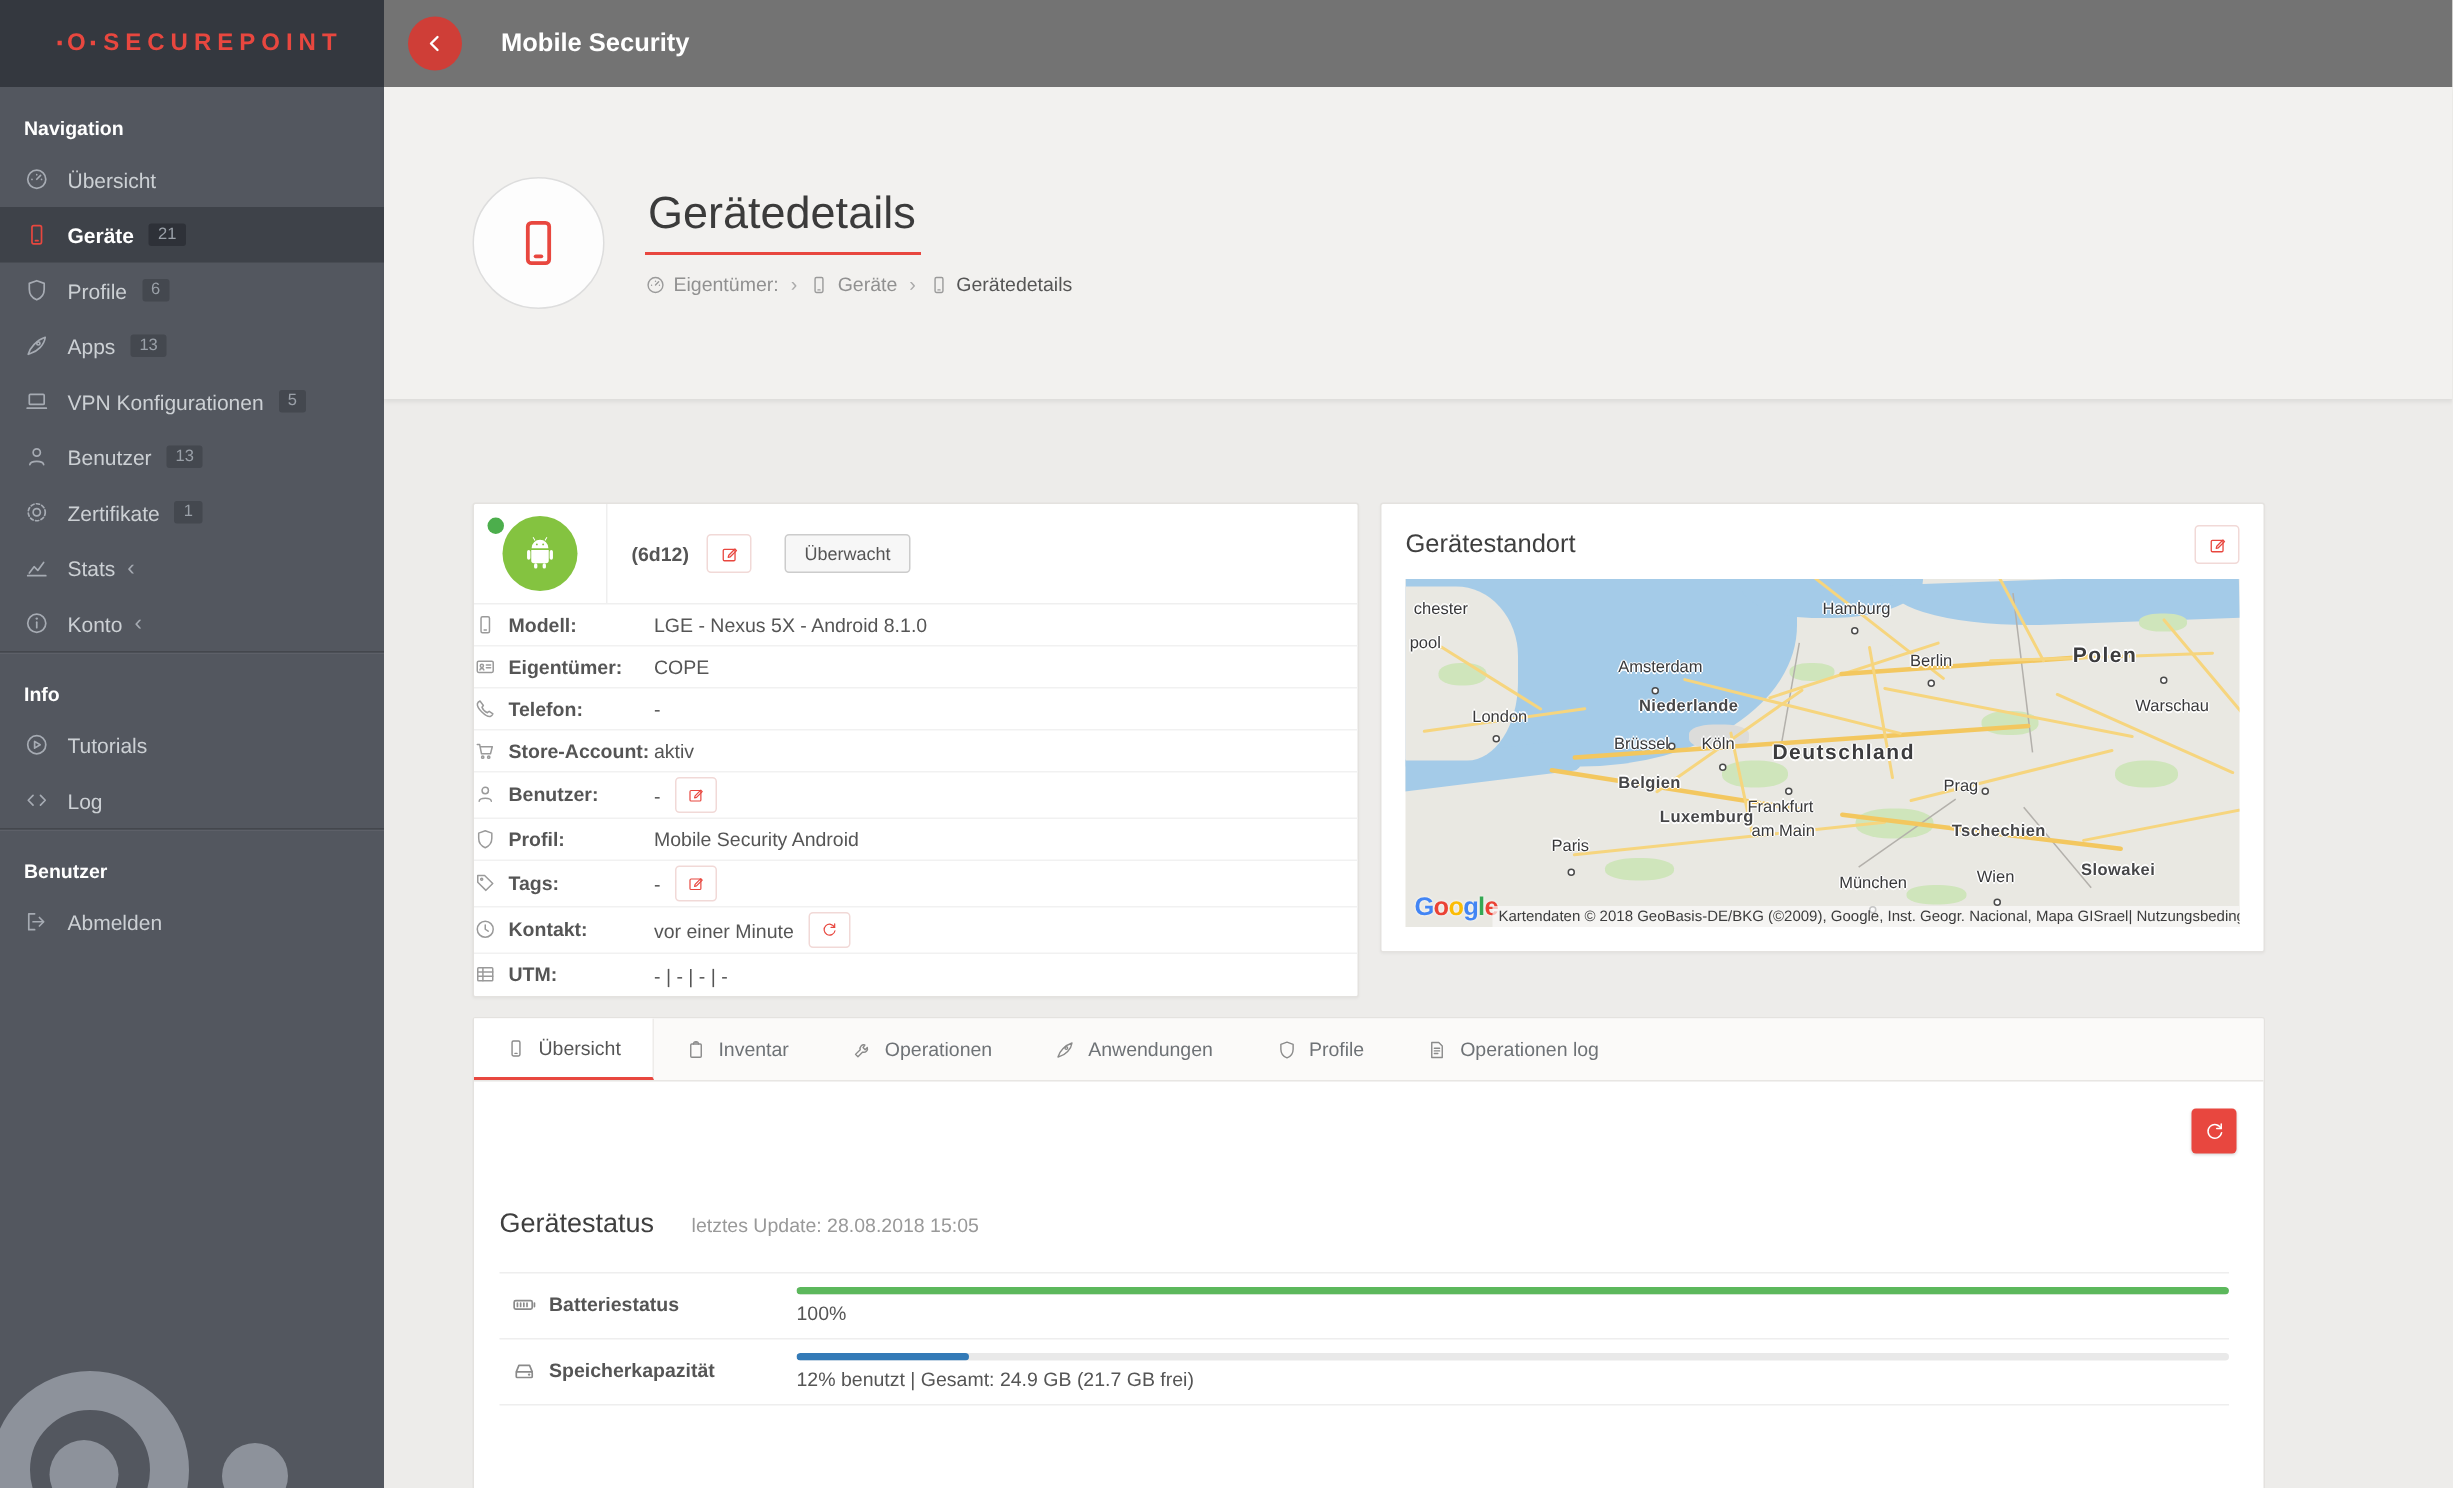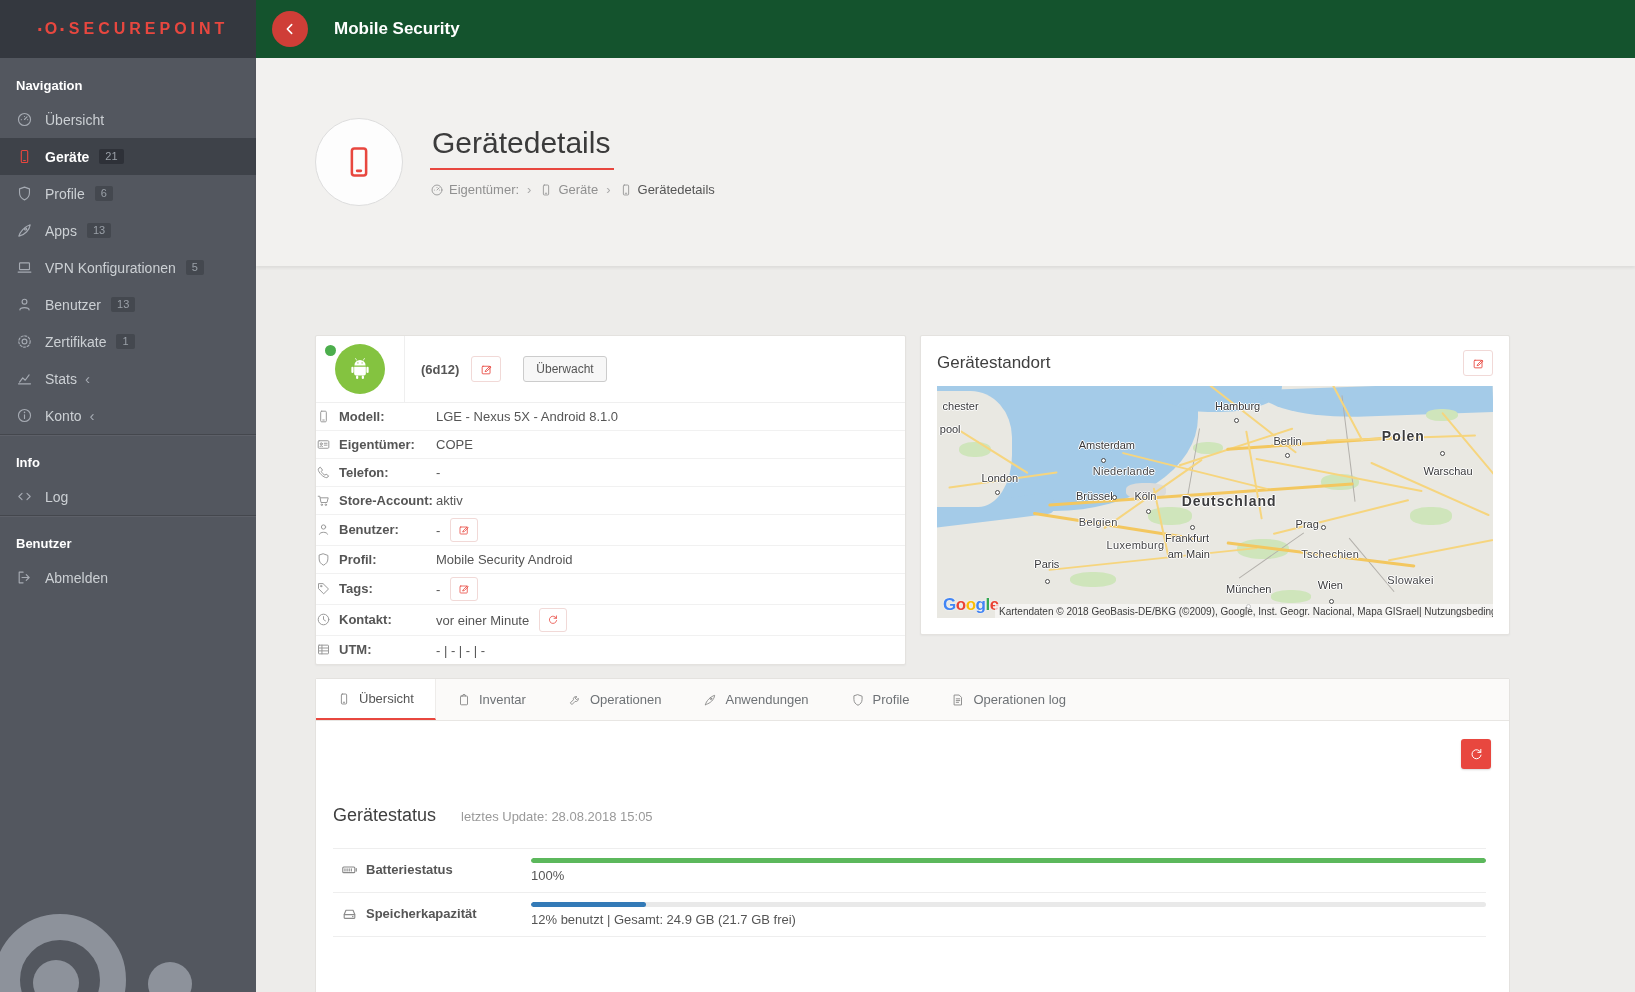--- a/index.html
+++ b/index.html
@@ -21,21 +21,21 @@
 .nav-item.active .nav-ic{color:#e8473f}
 .nav-badge{margin-left:10px;background:#44484f;color:#9aa0a8;font-size:11px;font-weight:normal;border-radius:2px;padding:2px 6px;line-height:1}
 .nav-item.active .nav-badge{background:#2e3138}
 .nav-chev{margin-left:8px;color:#a6abb3;font-size:15px}
 .icon svg{width:100%;height:100%;display:block}
 .watermark-ring{position:absolute;left:-6px;top:914px;width:132px;height:132px;border:26px solid #8d929b;border-radius:50%}
 .watermark-dot1{position:absolute;left:33px;top:960px;width:46px;height:46px;border-radius:50%;background:#8d929b}
 .watermark-dot2{position:absolute;left:148px;top:962px;width:44px;height:44px;border-radius:50%;background:#8d929b}
 
 .main{flex:1;display:flex;flex-direction:column;min-width:0}
-.topbar{height:58px;background:#14532d;display:flex;align-items:center;padding-left:16px;flex-shrink:0}
+.topbar{height:58px;background:#737373;display:flex;align-items:center;padding-left:16px;flex-shrink:0}
 .back-btn{width:36px;height:36px;border-radius:50%;background:#cf3e37;display:flex;align-items:center;justify-content:center;color:#fff;cursor:pointer}
 .back-btn .icon{width:16px;height:16px}
 .topbar-title{color:#fff;font-weight:bold;font-size:17px;margin-left:26px}
 .pagehead{height:208px;background:#f2f1ef;box-shadow:0 2px 3px rgba(0,0,0,.07);padding:60px 0 0 59px;display:flex;position:relative;z-index:2}
 .avatar-circle{width:88px;height:88px;border-radius:50%;background:#fdfdfd;border:1px solid #ddd;display:flex;align-items:center;justify-content:center;color:#e8473f}
 .avatar-circle .icon{width:38px;height:38px}
 .head-text{margin-left:27px;padding-top:8px}
 .page-title{display:inline-block;font-size:30px;font-weight:normal;color:#3b3b3b;padding:0 4px 8px 2px;border-bottom:2px solid #e8473f}
 .breadcrumb{margin-top:12px;display:flex;align-items:center;font-size:13px;color:#909090}
 .breadcrumb .icon{width:14px;height:14px;color:#9a9a9a;margin-right:5px}
@@ -69,21 +69,21 @@
 .map-title{font-size:17px;color:#3f3f3f}
 .map{position:relative;width:100%;height:232px;background:#e9e8e2;overflow:hidden}
 .sea{position:absolute;background:#a4cbe8}
 .land{position:absolute;background:#e9e8e2}
 .green{position:absolute;background:#cfe5bb;border-radius:45%}
 .urban{position:absolute;background:#dcdcda;border-radius:40%}
 .road{position:absolute;height:2px;background:#f6d57e;border-radius:2px}
 .road.major{height:3px;background:#f3c75f}
 .cborder{position:absolute;width:1px;background:#b3b0ab}
 .mlabel{position:absolute;font-size:11px;color:#38383a;text-shadow:0 1px 0 #fff,0 -1px 0 #fff,1px 0 0 #fff,-1px 0 0 #fff;white-space:nowrap}
-.mlabel.country{font-weight:normal;font-size:11px;color:#464648;letter-spacing:.3px}
+.mlabel.country{font-weight:bold;font-size:11px;color:#464648;letter-spacing:.3px}
 .mlabel.country-lg{font-weight:bold;font-size:14px;color:#3c3c3e;letter-spacing:1px}
 .mdot{position:absolute;width:5px;height:5px;border:1.5px solid #4a4a4a;background:#fff;border-radius:50%}
 .gmap-logo{position:absolute;left:6px;bottom:3px;font-size:17px;font-weight:bold;letter-spacing:-.5px;text-shadow:0 0 2px #fff;cursor:pointer}
 .map-attribution{position:absolute;left:58px;right:0;bottom:0;height:14px;background:rgba(250,250,250,.7);font-size:10px;color:#3c3c3c;display:flex;align-items:center;justify-content:space-between;padding:0 4px;white-space:nowrap}
 .attr-link{cursor:pointer}
 
 .panel{width:1195px;margin-top:13px;background:#fff;border:1px solid #e4e2df;border-radius:2px;height:430px}
 .tabbar{height:42px;background:#fbfaf9;border-bottom:1px solid #e8e6e3;display:flex}
 .tab{display:flex;align-items:center;padding:0 21px;font-size:13px;color:#6e7276;cursor:pointer}
 .tab .icon{width:14px;height:14px;color:#8a8a8a;margin-right:8px}
@@ -206,20 +206,29 @@
               <path d="M12 7.6h.01" stroke-width="2.2"></path>
             </svg>
           </span>
         <span>Konto</span>
         <span class="nav-chev">‹</span>
       </div>
     </div>
 
     <div class="side-section">
       <div class="side-title">Info</div>
+      <div class="nav-item">
+        <span class="nav-ic icon">
+            <svg viewBox="0 0 24 24" fill="none" stroke="currentColor" stroke-width="1.6" stroke-linecap="round" stroke-linejoin="round">
+              <circle cx="12" cy="12" r="8.5"></circle>
+              <path d="M10 8.8v6.4l5.2-3.2z"></path>
+            </svg>
+          </span>
+        <span>Tutorials</span>
+      </div>
       <div class="nav-item">
         <span class="nav-ic icon">
             <svg viewBox="0 0 24 24" fill="none" stroke="currentColor" stroke-width="1.6" stroke-linecap="round" stroke-linejoin="round">
               <path d="M8.5 7.5L4 12l4.5 4.5"></path>
               <path d="M15.5 7.5L20 12l-4.5 4.5"></path>
             </svg>
           </span>
         <span>Log</span>
       </div>
     </div>

